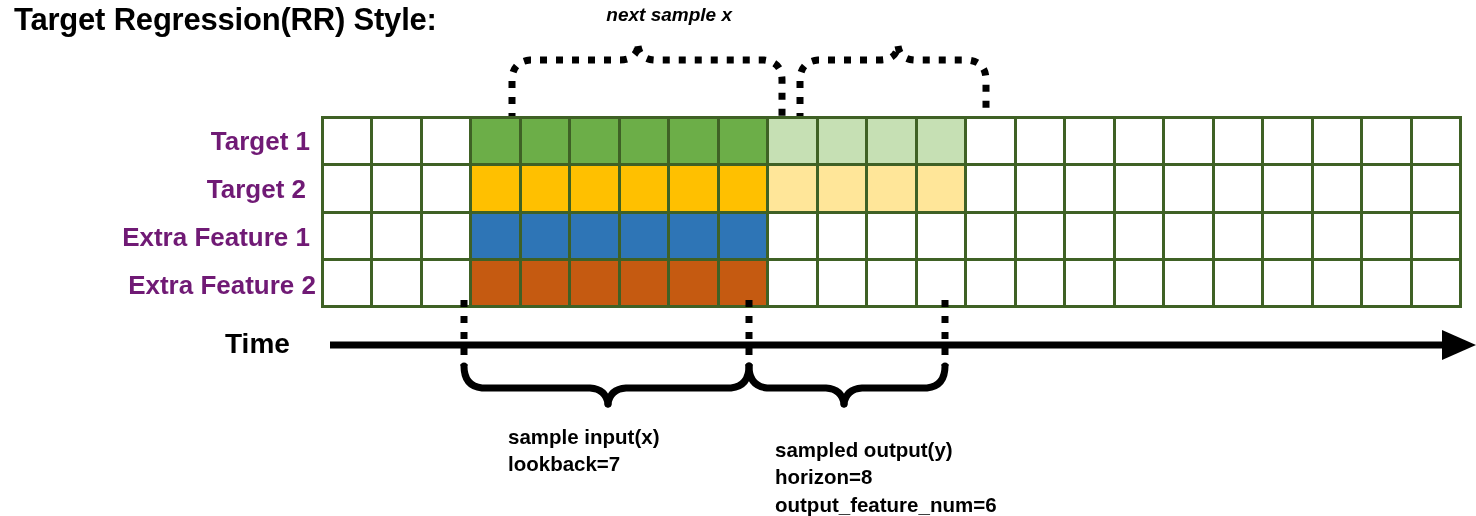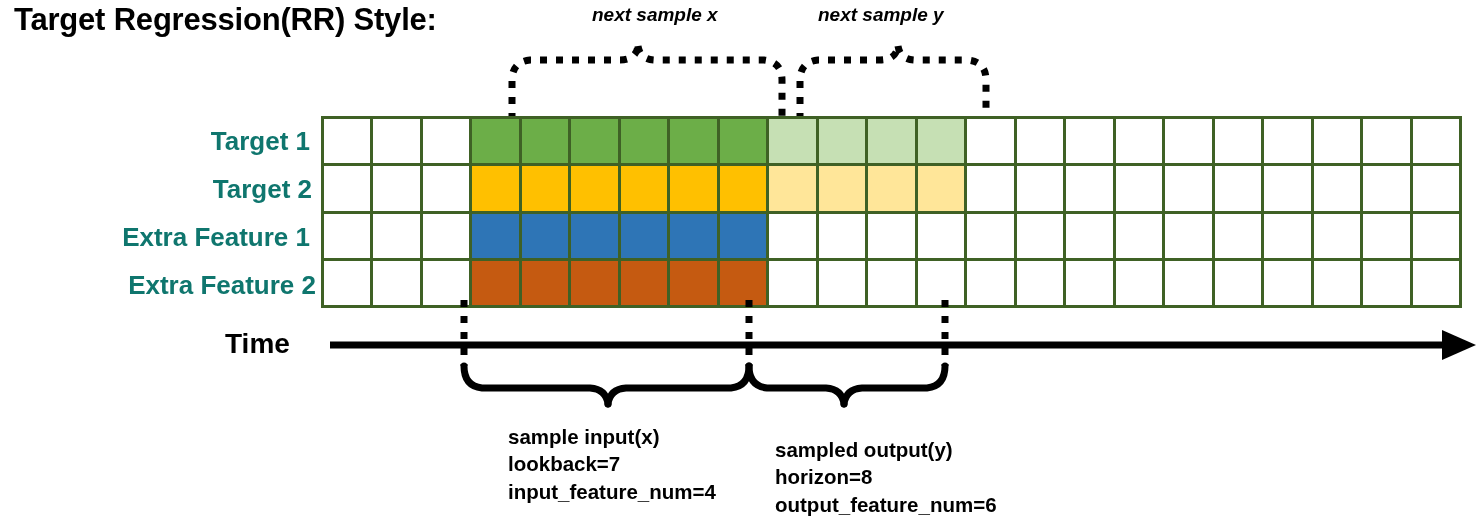--- a/index.html
+++ b/index.html
@@ -11,43 +11,43 @@
   #stage{position:absolute;left:0;top:0;width:1476px;height:516px;}
 
   .title{
     position:absolute;left:14px;top:2px;
     font-size:31px;font-weight:700;color:#000;
     letter-spacing:-0.2px;white-space:nowrap;
   }
 
   .top-label{
     position:absolute;font-size:19px;font-style:italic;font-weight:600;color:#000;
-    white-space:nowrap;text-align:left;
+    white-space:nowrap;text-align:right;
   }
   #lbl-next-x{left:592px;top:4px;width:140px;}
   #lbl-next-y{left:818px;top:4px;width:150px;}
 
   
   #grid{
     position:absolute;left:321px;top:116px;
     width:1141px;height:192px;
     background:#3f6125;
     display:grid;
     grid-template-columns:repeat(23,1fr);
     grid-template-rows:repeat(4,1fr);
     gap:3px;padding:3px;box-sizing:border-box;
   }
   .cell{background:#ffffff;}
 
   .rowlab{
     position:absolute;right:0;width:260px;text-align:right;
-    font-size:26px;font-weight:700;color:#0f766e;white-space:nowrap;
+    font-size:26px;font-weight:700;color:#701a75;white-space:nowrap;
   }
   #rl0{left:50px;top:126px;}
-  #rl1{left:52px;top:174px;}
+  #rl1{left:46px;top:174px;}
   #rl2{left:50px;top:222px;}
   #rl3{left:56px;top:270px;}
 
   
   #time-label{
     position:absolute;left:225px;top:328px;
     font-size:28px;font-weight:700;color:#000;
   }
   #time-axis{position:absolute;left:330px;top:320px;width:1146px;height:50px;}
 
@@ -64,21 +64,20 @@
   #bb-right{left:775px;top:436px;}
 </style>
 </head>
 <body>
 
 <div id="stage">
 
   <div class="title">Target Regression(RR) Style:</div>
 
   <div class="top-label" id="lbl-next-x">next sample x</div>
-  <div class="top-label" id="lbl-next-y">next sample y</div>
 
   <svg id="top-connector" viewBox="0 0 540 95" xmlns="http://www.w3.org/2000/svg">
     <g fill="none" stroke="#000" stroke-width="7" stroke-linecap="butt" stroke-dasharray="7 9">
 
       <path d="M32,92 L32,52 Q32,34 50,32 L140,32 Q156,32 158,18"></path>
       <path d="M158,18 Q160,32 176,32 L284,32 Q302,34 302,52 L302,92"></path>
 
       <path d="M320,92 L320,52 Q320,34 338,32 L400,32 Q416,32 418,18"></path>
       <path d="M418,18 Q420,32 436,32 L488,32 Q506,34 506,52 L506,92"></path>
     </g>
@@ -200,21 +199,20 @@
       <path d="M34,66 Q34,86 52,88 L160,88 Q176,89 178,104"></path>
       <path d="M178,104 Q180,89 196,88 L301,88 Q319,86 319,66"></path>
       <path d="M319,66 Q319,86 337,88 L396,88 Q412,89 414,104"></path>
       <path d="M414,104 Q416,89 432,88 L497,88 Q515,86 515,66"></path>
     </g>
   </svg>
 
   <div class="botblock" id="bb-left">
     <div>sample input(x)</div>
     <div>lookback=7</div>
-    <div>input_feature_num=4</div>
   </div>
   <div class="botblock" id="bb-right">
     <div>sampled output(y)</div>
     <div>horizon=8</div>
     <div>output_feature_num=6</div>
   </div>
 
 </div>
 
 </body></html>

